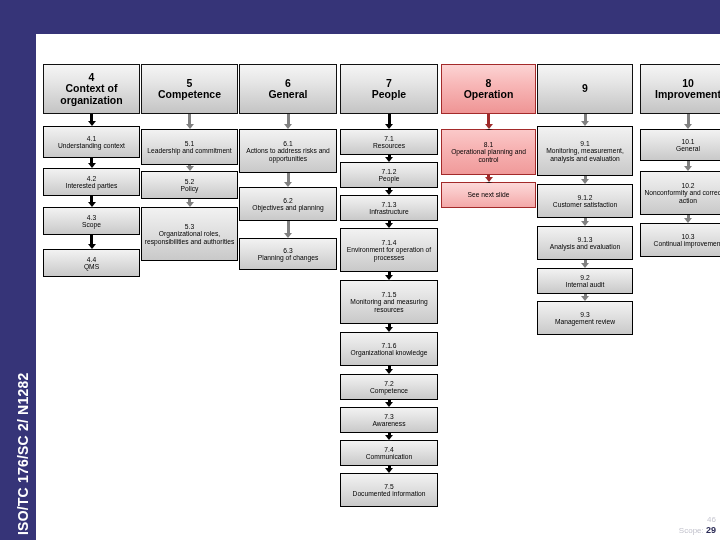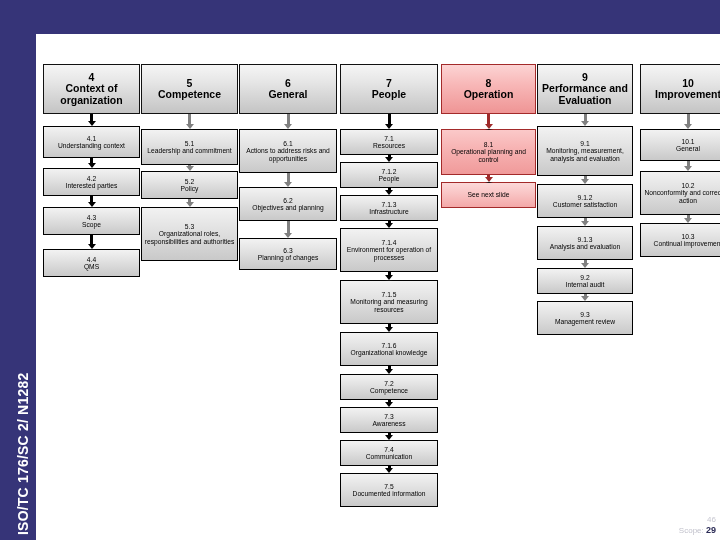--- a/index.html
+++ b/index.html
@@ -338,21 +338,20 @@
         <span>See next slide</span>
       </span>
     </div>
     <div class="arrow a-red" style="left: 451px; top: 141px; width: 3px; height: 7px;">
       <div class="stem" style="height: 3px;"></div>
       <div class="head" style="top: 2px;"></div>
     </div>
     <div class="box head" style="left: 501px; top: 30px; width: 96px; height: 50px;">
       <span>
         <span>9</span>
-        <span>Performance and Evaluation</span>
       </span>
     </div>
     <div class="box sub" style="left: 501px; top: 92px; width: 96px; height: 50px;">
       <span>
         <span>9.1</span>
         <span>Monitoring, measurement, analysis and evaluation</span>
       </span>
     </div>
     <div class="arrow a-gray" style="left: 547.5px; top: 80px; width: 3px; height: 12px;">
       <div class="stem" style="height: 8px;"></div>

